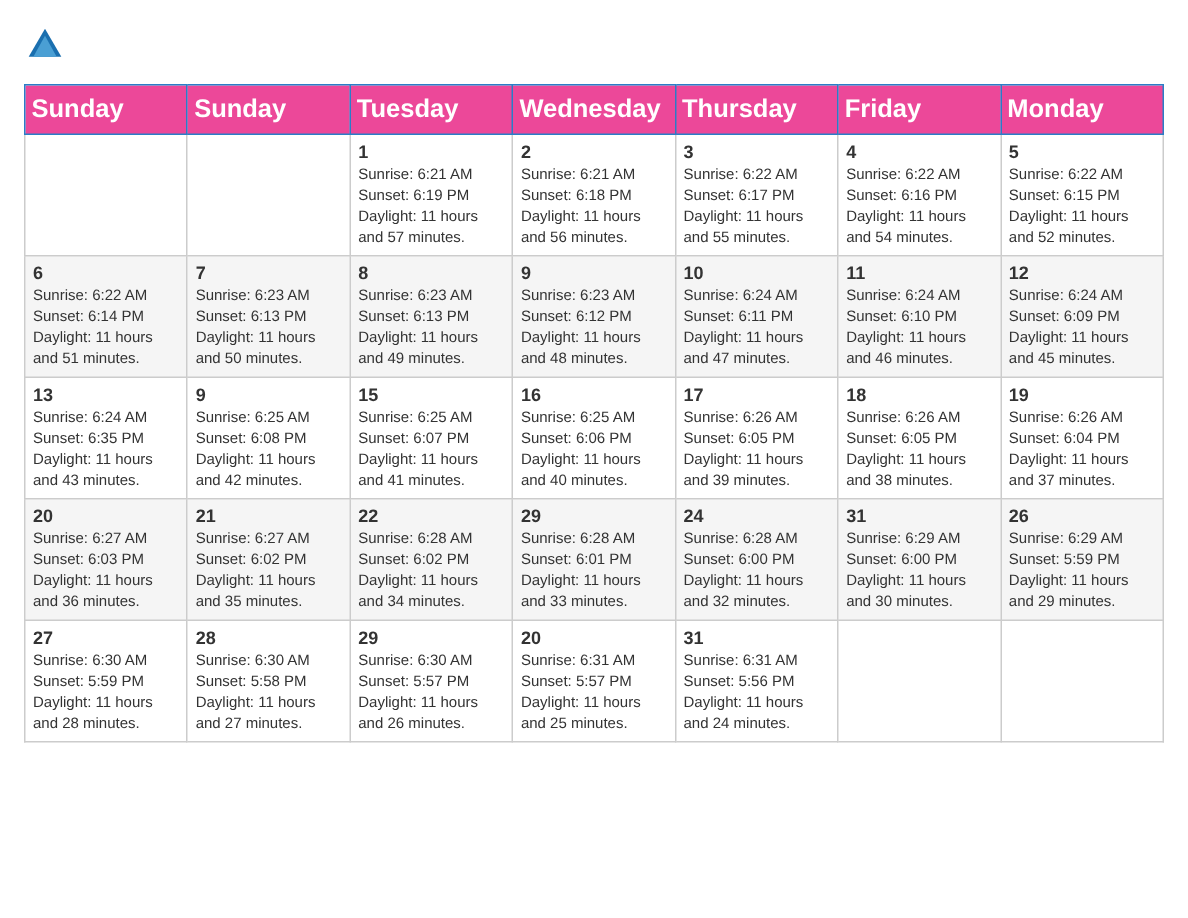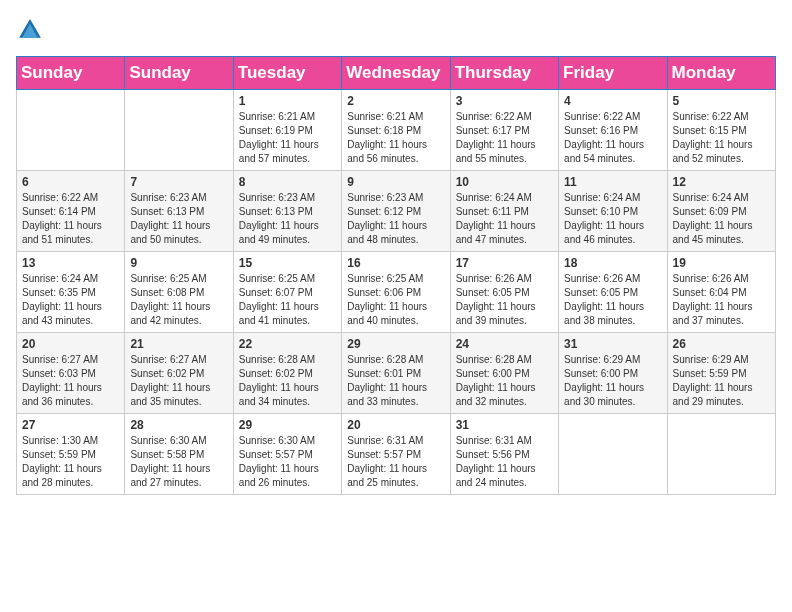--- a/index.html
+++ b/index.html
@@ -284,21 +284,21 @@
         <td>
           <span class="day-num">26</span>
           <div class="day-info">Sunrise: 6:29 AM
 Sunset: 5:59 PM
 Daylight: 11 hours and 29 minutes.</div>
         </td>
       </tr>
       <tr>
         <td>
           <span class="day-num">27</span>
-          <div class="day-info">Sunrise: 1:30 AM
+          <div class="day-info">Sunrise: 6:30 AM
 Sunset: 5:59 PM
 Daylight: 11 hours and 28 minutes.</div>
         </td>
         <td>
           <span class="day-num">28</span>
           <div class="day-info">Sunrise: 6:30 AM
 Sunset: 5:58 PM
 Daylight: 11 hours and 27 minutes.</div>
         </td>
         <td>

